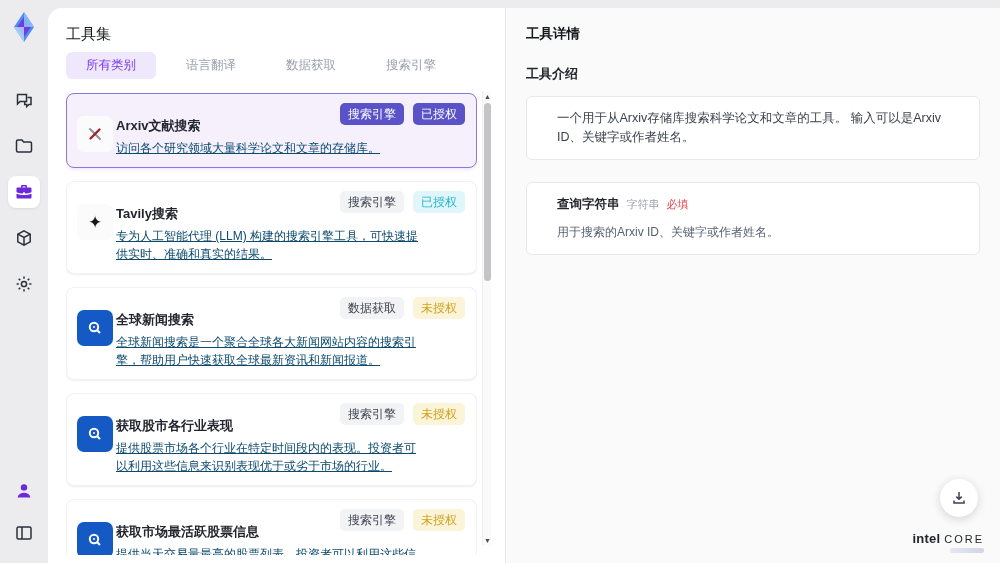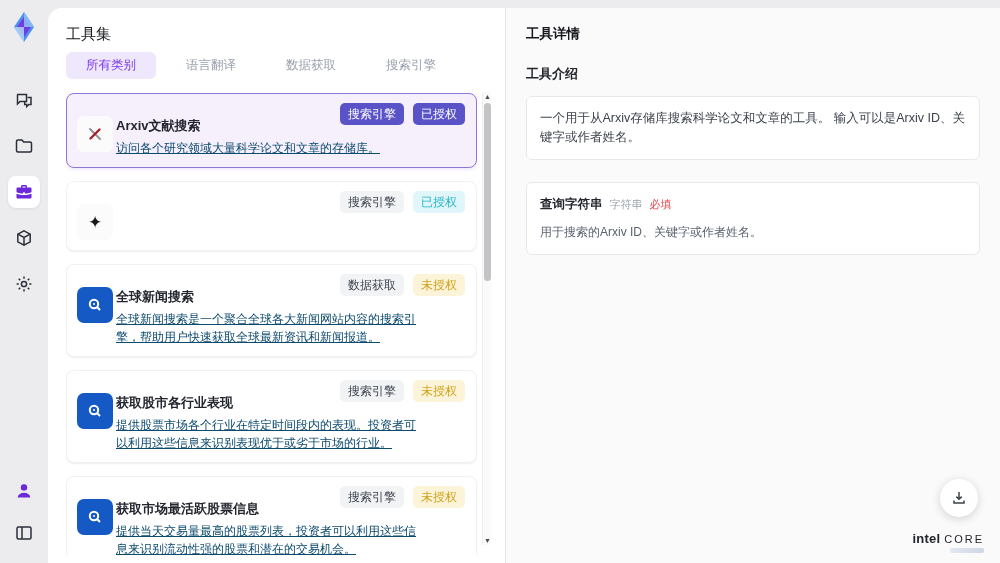--- a/index.html
+++ b/index.html
@@ -86,21 +86,21 @@
 
   
   .detail-pane {
     flex:1; border-left:1px solid #e7e8ea; background:#fafafa;
     padding:17px 20px; position:relative;
   }
   .detail-title { font-size:13.5px; font-weight:bold; color:#16181d; margin-bottom:22px; }
   .section-heading { font-size:13px; font-weight:bold; color:#23262e; margin-bottom:13px; }
   .detail-card {
     background:#ffffff; border:1px solid #e7e8ea; border-radius:6px;
-    padding:12px 13px; margin-bottom:22px; font-size:12.5px; color:#3c424d;
+    padding:12px 30px; margin-bottom:22px; font-size:12.5px; color:#3c424d;
     line-height:19px;
   }
   .param-head { display:flex; align-items:baseline; gap:7px; margin-bottom:9px; }
   .param-name { font-size:12.5px; font-weight:bold; color:#23262e; }
   .param-type { font-size:11px; color:#9aa1ad; }
   .param-required { font-size:11px; color:#e5484d;text-align:center; }
   .param-desc { font-size:12px; color:#5a6170; }
 
   
   .fab {
@@ -213,20 +213,24 @@
       <span class="badge badge-solid">已授权</span>
     </div>
   </div>
 
   <div class="tool-card">
     <div class="tool-icon bg-white">
 
       <span style="color:#17181c;font-size:17px;line-height:1;">✦</span>
 
     </div>
+    <div class="tool-main">
+      <div class="tool-name">Tavily搜索</div>
+      <div class="tool-desc">专为人工智能代理 (LLM) 构建的搜索引擎工具，可快速提供实时、准确和真实的结果。</div>
+    </div>
     <div class="badges">
       <span class="badge badge-gray">搜索引擎</span>
       <span class="badge badge-cyan">已授权</span>
     </div>
   </div>
 
   <div class="tool-card">
     <div class="tool-icon bg-blue">
 
       <svg width="18" height="18" viewBox="0 0 18 18" fill="none" stroke="#ffffff" stroke-width="2">

